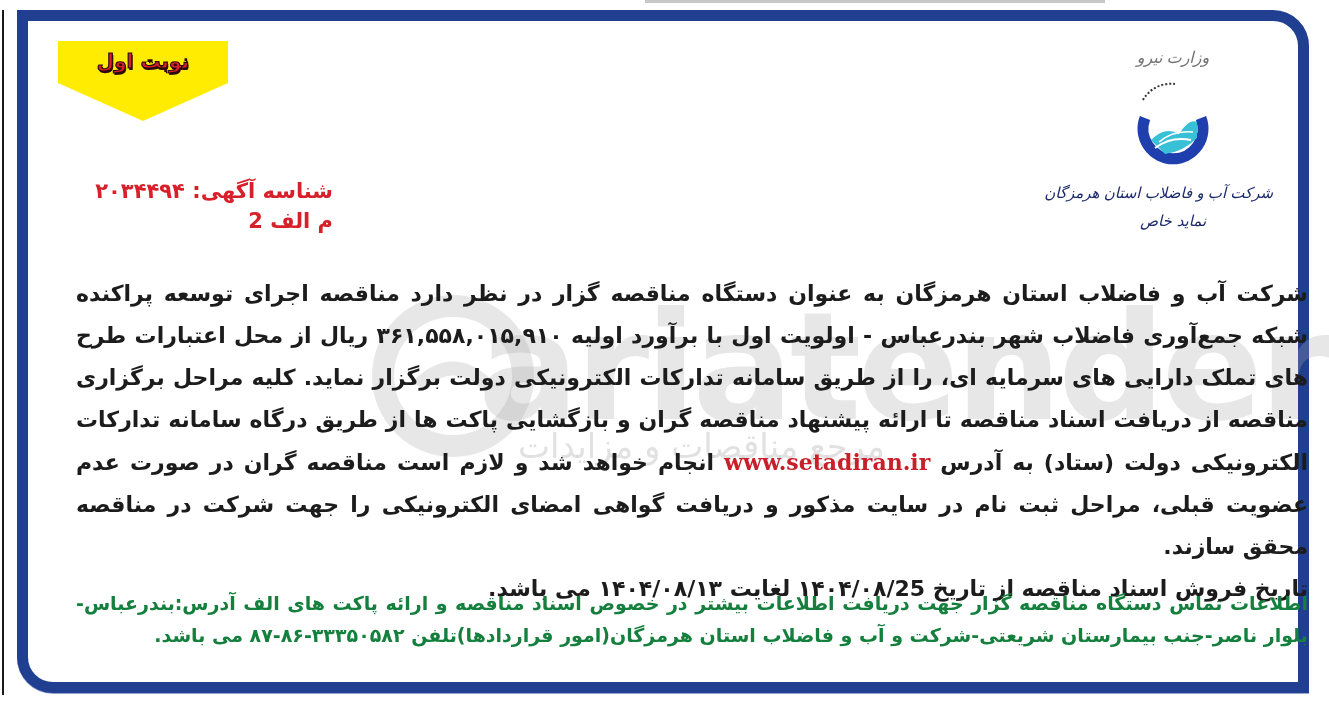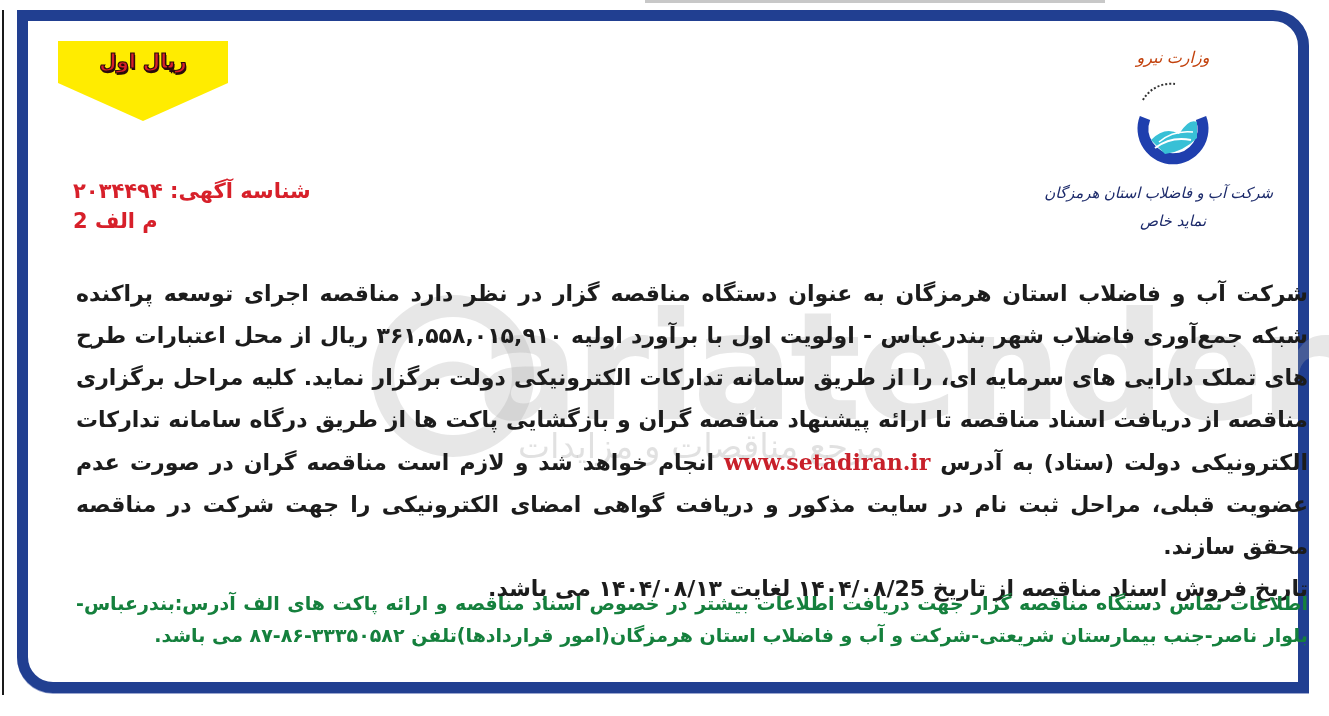--- a/index.html
+++ b/index.html
@@ -92,24 +92,24 @@
       left: 1045px;
       top: 15px;
       width: 200px;
       height: 210px;
       direction: rtl;
       text-align: center;
     }
     .logo-ministry {
       position: absolute;
       top: 12px; left: 0; width: 200px;
-      font-family: Liberation Sans, sans-serif;
+      font-family: Liberation Serif, serif;
       font-style: italic;
       font-size: 16px;
-      color: #c2410c;
+      color: #737373;
     }
     .logo-emblem {
       position: absolute;
       left: 62px; top: 42px;
     }
     .logo-company {
       position: absolute;
       top: 148px; left: 0; width: 200px;
       font-family: Liberation Sans, sans-serif;
       font-style: italic;
@@ -125,21 +125,21 @@
       font-size: 15px;
       color: #1d2b6b;
     }
     
     .ad-id {
       position: absolute;
       left: 45px;
       top: 155px;
       width: 260px;
       direction: rtl;
-      text-align: left;
+      text-align: right;
       font-family: "DejaVu Sans", sans-serif;
       font-weight: bold;
       color: #d7202a;
       font-size: 21px;
       line-height: 30px;
     }
     
     .watermark {
       position: absolute;
       left: 330px;
@@ -224,21 +224,21 @@
         <path d="M50 95 Q85 60 120 95" fill="none" stroke="rgba(170,170,170,0.28)" stroke-width="14"></path>
       </svg>
       <div class="wm-word">ariatender</div>
       <div class="wm-sub">مرجع مناقصات و مزایدات</div>
     </div>
 
     <div class="badge">
       <svg width="170" height="80" viewBox="0 0 170 80">
         <polygon points="0,0 170,0 170,42 85,80 0,42" fill="#ffec00"></polygon>
       </svg>
-      <div class="badge-text">ریال اول</div>
+      <div class="badge-text">نوبت اول</div>
     </div>
 
 
     <div class="logo">
       <div class="logo-ministry">وزارت نیرو</div>
       <svg class="logo-emblem" width="76" height="100" viewBox="0 0 76 100">
         <path d="M10 40 A30 30 0 1 0 66 40" fill="none" stroke="#1f3fae" stroke-width="11"></path>
         <path d="M8 22 A32 32 0 0 1 40 6" fill="none" stroke="#333" stroke-width="2" stroke-dasharray="2 2"></path>
         <path d="M16 62 Q30 48 44 56 Q54 40 62 44 L62 60 Q48 74 30 76 Z" fill="#38c0d6"></path>
         <path d="M20 70 Q36 58 56 62" fill="none" stroke="#ffffff" stroke-width="2"></path>

